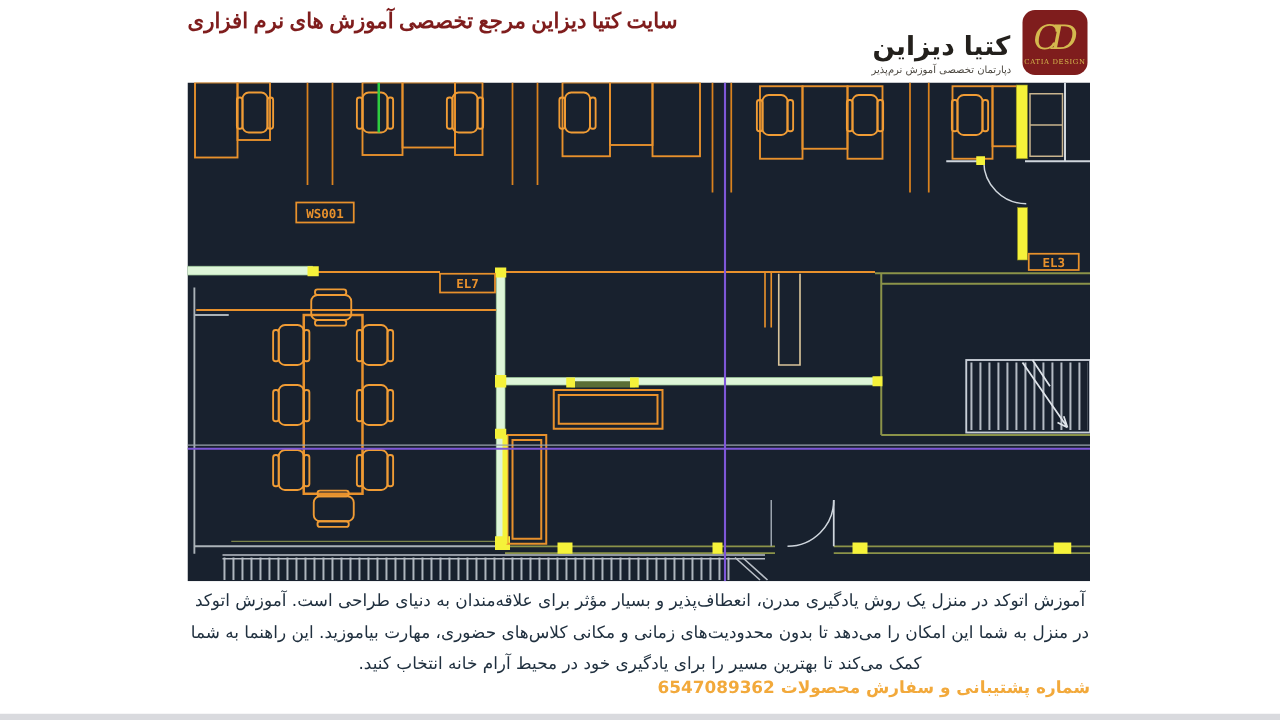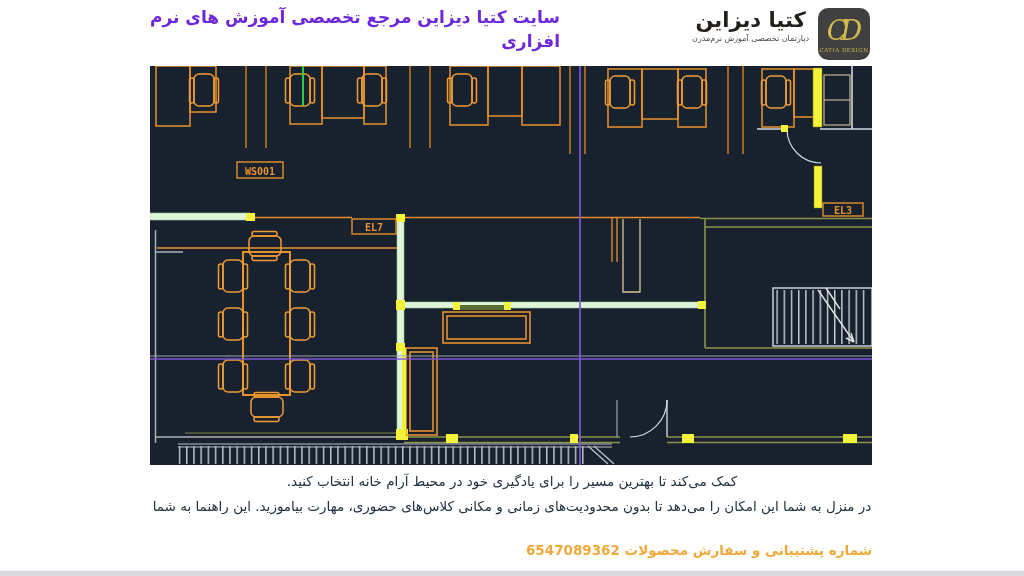--- a/index.html
+++ b/index.html
@@ -1,27 +1,27 @@
 <!DOCTYPE html>
 <html lang="fa"><head>
 <meta charset="utf-8">
 <style>
   html,body{margin:0;padding:0;}
   .stage{position:relative;width:1024px;height:576px;background:#ffffff;overflow:hidden;
          font-family:"DejaVu Sans","Liberation Sans",sans-serif;}
   
-  .title-block{position:absolute;left:150px;top:5px;width:410px;text-align:right;
-               color:#6d28d9;direction:rtl;}
+  .title-block{position:absolute;left:150px;top:5px;width:410px;text-align:left;
+               color:#7f1d1d;direction:rtl;font-family:Liberation Serif, serif;}
   .title-main{font-size:17px;font-weight:bold;line-height:24px;}
   .title-url{font-size:16px;font-weight:bold;line-height:22px;direction:ltr;}
-  .brand{position:absolute;top:8px;right:154px;display:flex;align-items:flex-start;gap:9px;}
+  .brand{position:absolute;top:8px;right:154px;display:flex;align-items:flex-end;gap:9px;}
   .brand-text{text-align:center;direction:rtl;color:#23201c;}
   .brand-name{font-size:21px;font-weight:bold;letter-spacing:1px;line-height:24px;}
   .brand-sub{font-size:8px;color:#4a463f;margin-top:2px;}
-  .logo-box{width:52px;height:52px;background:#404040;border-radius:10px;
+  .logo-box{width:52px;height:52px;background:#7f1d1d;border-radius:10px;
             display:flex;flex-direction:column;align-items:center;justify-content:center;}
   .logo-cd{font-family:"DejaVu Serif","Liberation Serif",serif;font-style:italic;
            font-size:27px;color:#d4b94e;letter-spacing:-7px;line-height:30px;
            margin-left:-6px;}
   .logo-cap{font-size:5.5px;color:#d4b94e;letter-spacing:.5px;margin-top:1px;
             font-family:"DejaVu Serif","Liberation Serif",serif;}
   
   .cad{position:absolute;left:150px;top:66px;width:722px;height:399px;}
   
   .para{position:absolute;left:140px;top:469px;width:744px;text-align:center;
@@ -36,21 +36,21 @@
 
 <div class="stage">
 
   <div class="title-block">
     <div class="title-main">سایت کتیا دیزاین مرجع تخصصی آموزش های نرم افزاری</div>
   </div>
 
   <div class="brand">
     <div class="brand-text">
       <div class="brand-name">کتیا دیزاین</div>
-      <div class="brand-sub">دپارتمان تخصصی آموزش نرم‌مدرن</div>
+      <div class="brand-sub">دپارتمان تخصصی آموزش نرم‌پذیر</div>
     </div>
     <div class="logo-box">
       <div class="logo-cd">CD</div>
       <div class="logo-cap">CATIA DESIGN</div>
     </div>
   </div>
 
   <div class="cad">
   <svg width="722" height="399" viewBox="0 0 722 399">
     <defs>
@@ -199,22 +199,23 @@
 
     <g>
       <line x1="0" y1="290" x2="722" y2="290" stroke="#9aa3ad" stroke-width="1"></line>
       <line x1="0" y1="293" x2="722" y2="293" stroke="#7e57d8" stroke-width="1.7"></line>
       <line x1="430" y1="0" x2="430" y2="399" stroke="#7e57d8" stroke-width="1.7"></line>
     </g>
   </svg>
   </div>
 
   <div class="para">
+    <div>آموزش اتوکد در منزل یک روش یادگیری مدرن، انعطاف‌پذیر و بسیار مؤثر برای علاقه‌مندان به دنیای طراحی است. آموزش اتوکد</div>
+    <div>در منزل به شما این امکان را می‌دهد تا بدون محدودیت‌های زمانی و مکانی کلاس‌های حضوری، مهارت بیاموزید. این راهنما به شما</div>
     <div>کمک می‌کند تا بهترین مسیر را برای یادگیری خود در محیط آرام خانه انتخاب کنید.</div>
-    <div>در منزل به شما این امکان را می‌دهد تا بدون محدودیت‌های زمانی و مکانی کلاس‌های حضوری، مهارت بیاموزید. این راهنما به شما</div>
   </div>
 
   <div class="cta-row">
     <span>شماره پشتیبانی و سفارش محصولات 6547089362</span>
   </div>
 
   <div class="bottom-strip"></div>
 </div>
 
 </body></html>

